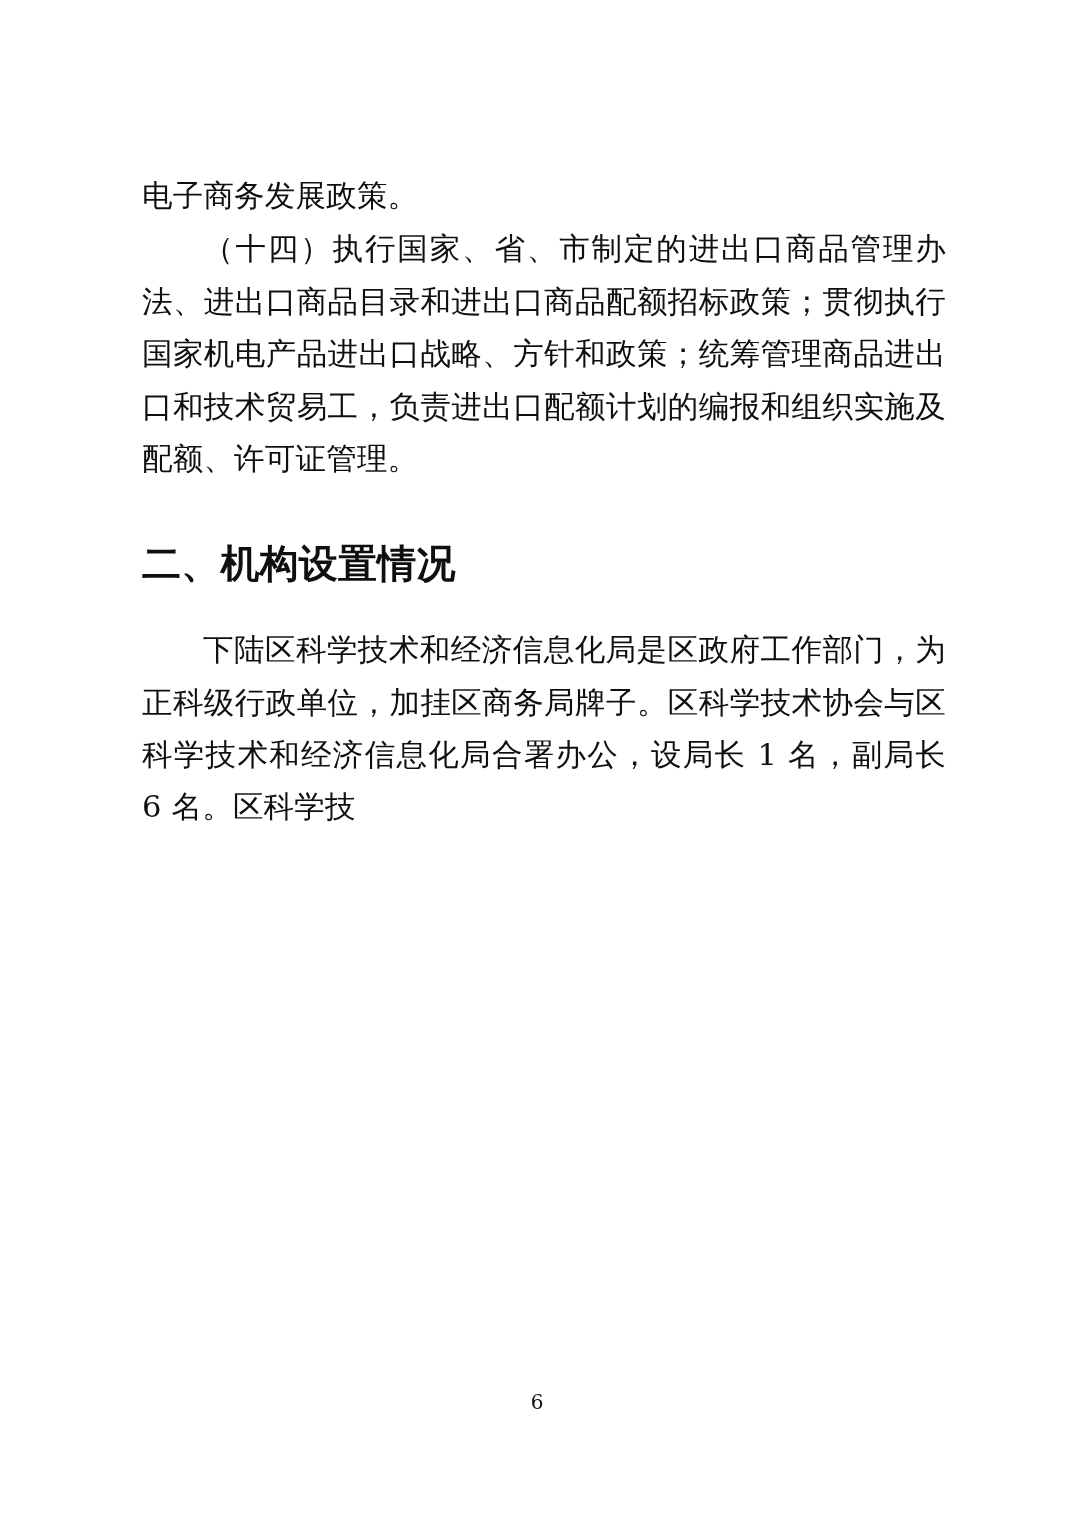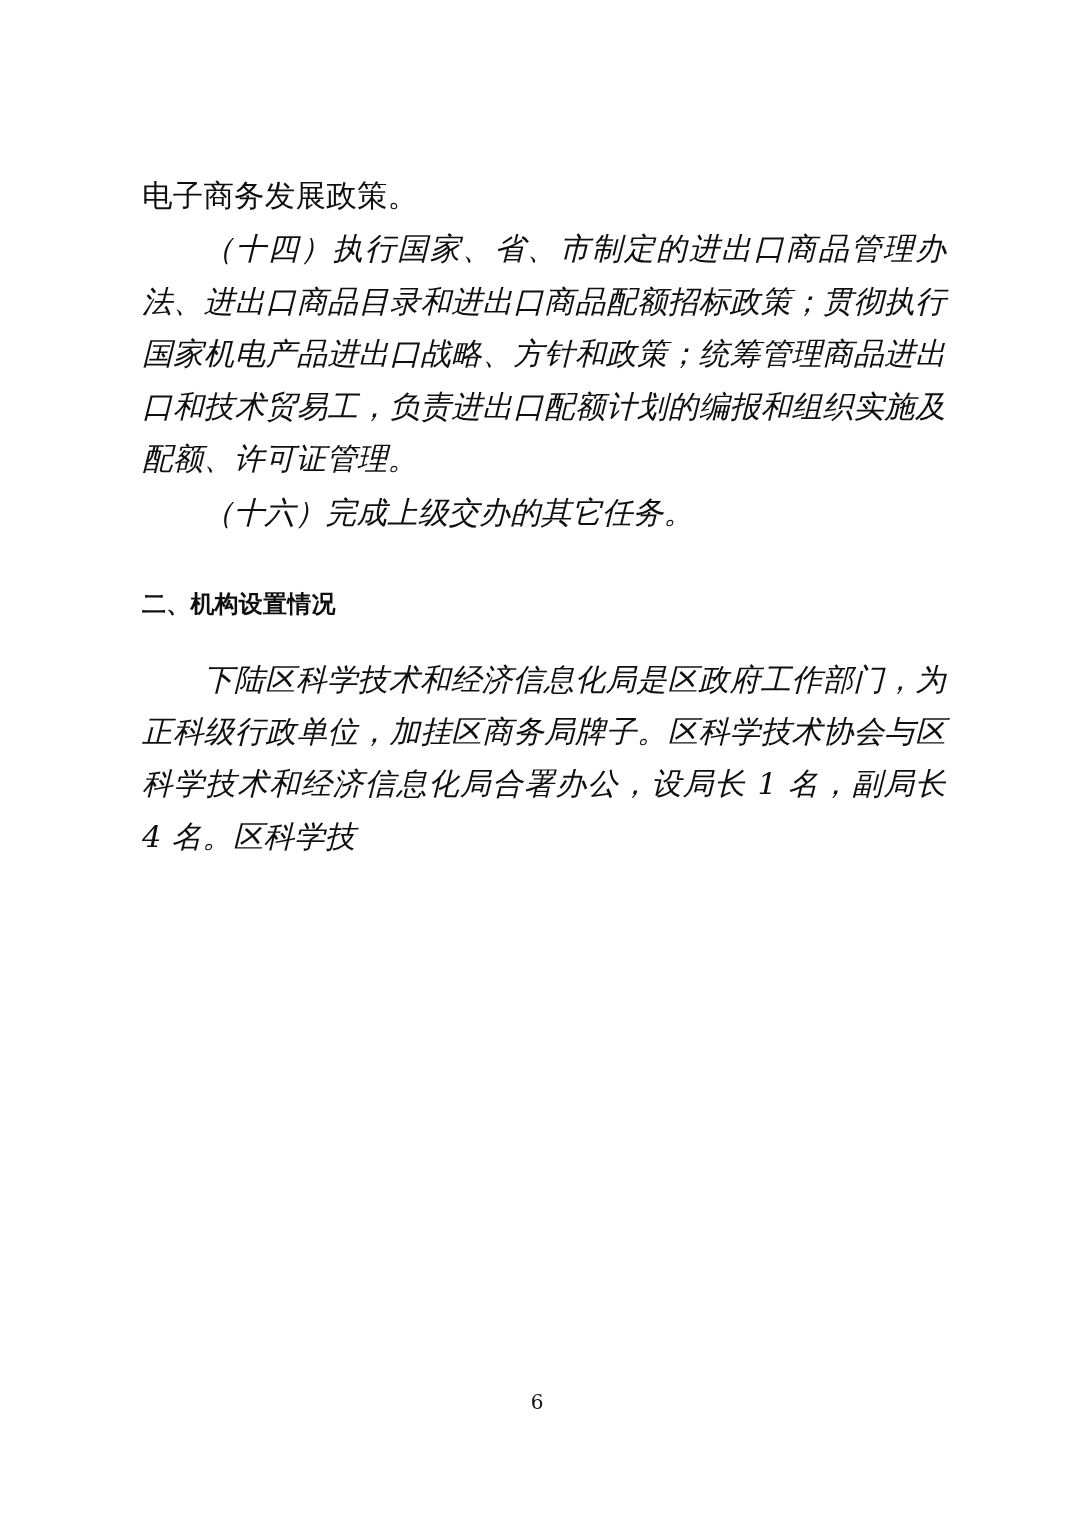--- a/index.html
+++ b/index.html
@@ -29,25 +29,24 @@
     text-align: justify;
     text-justify: inter-ideograph;
     letter-spacing: 0.2px;
   }
   .para {
     margin: 0 0 1px 0;
     text-indent: 0;
   }
   .para.indent {
     text-indent: 2em;
-    font-style: italic;
   }
   .heading {
     margin: 46px 0 30px 0;
-    font-size: 24px;
+    font-size: 39px;
     line-height: 1.6;
     text-indent: 0;
   }
   .page-number {
     position: absolute;
     left: 0;
     top: 1390px;
     width: 1074px;
     text-align: center;
     font-size: 20px;
@@ -59,23 +58,22 @@
 <body>
 
 <div class="page">
   <div class="doc-body">
 
     <p class="para">电子商务发展政策。</p>
 
     <p class="para indent">（十四）执行国家、省、市制定的进出口商品管理办法、进出口商品目录和进出口商品配额招标政策；贯彻执行国家机电产品进出口战略、方针和政策；统筹管理商品进出口和技术贸易工，负责进出口配额计划的编报和组织实施及配额、许可证管理。</p>
 
 
-    <p class="para indent">（十六）完成上级交办的其它任务。</p>
 
     <h2 class="heading">二、机构设置情况</h2>
 
 
-    <p class="para indent">下陆区科学技术和经济信息化局是区政府工作部门，为正科级行政单位，加挂区商务局牌子。区科学技术协会与区科学技术和经济信息化局合署办公，设局长 1 名，副局长 4 名。区科学技</p>
+    <p class="para indent">下陆区科学技术和经济信息化局是区政府工作部门，为正科级行政单位，加挂区商务局牌子。区科学技术协会与区科学技术和经济信息化局合署办公，设局长 1 名，副局长 6 名。区科学技</p>
 
   </div>
 </div>
 
 <div class="page-number">6</div>
 
 </body></html>

